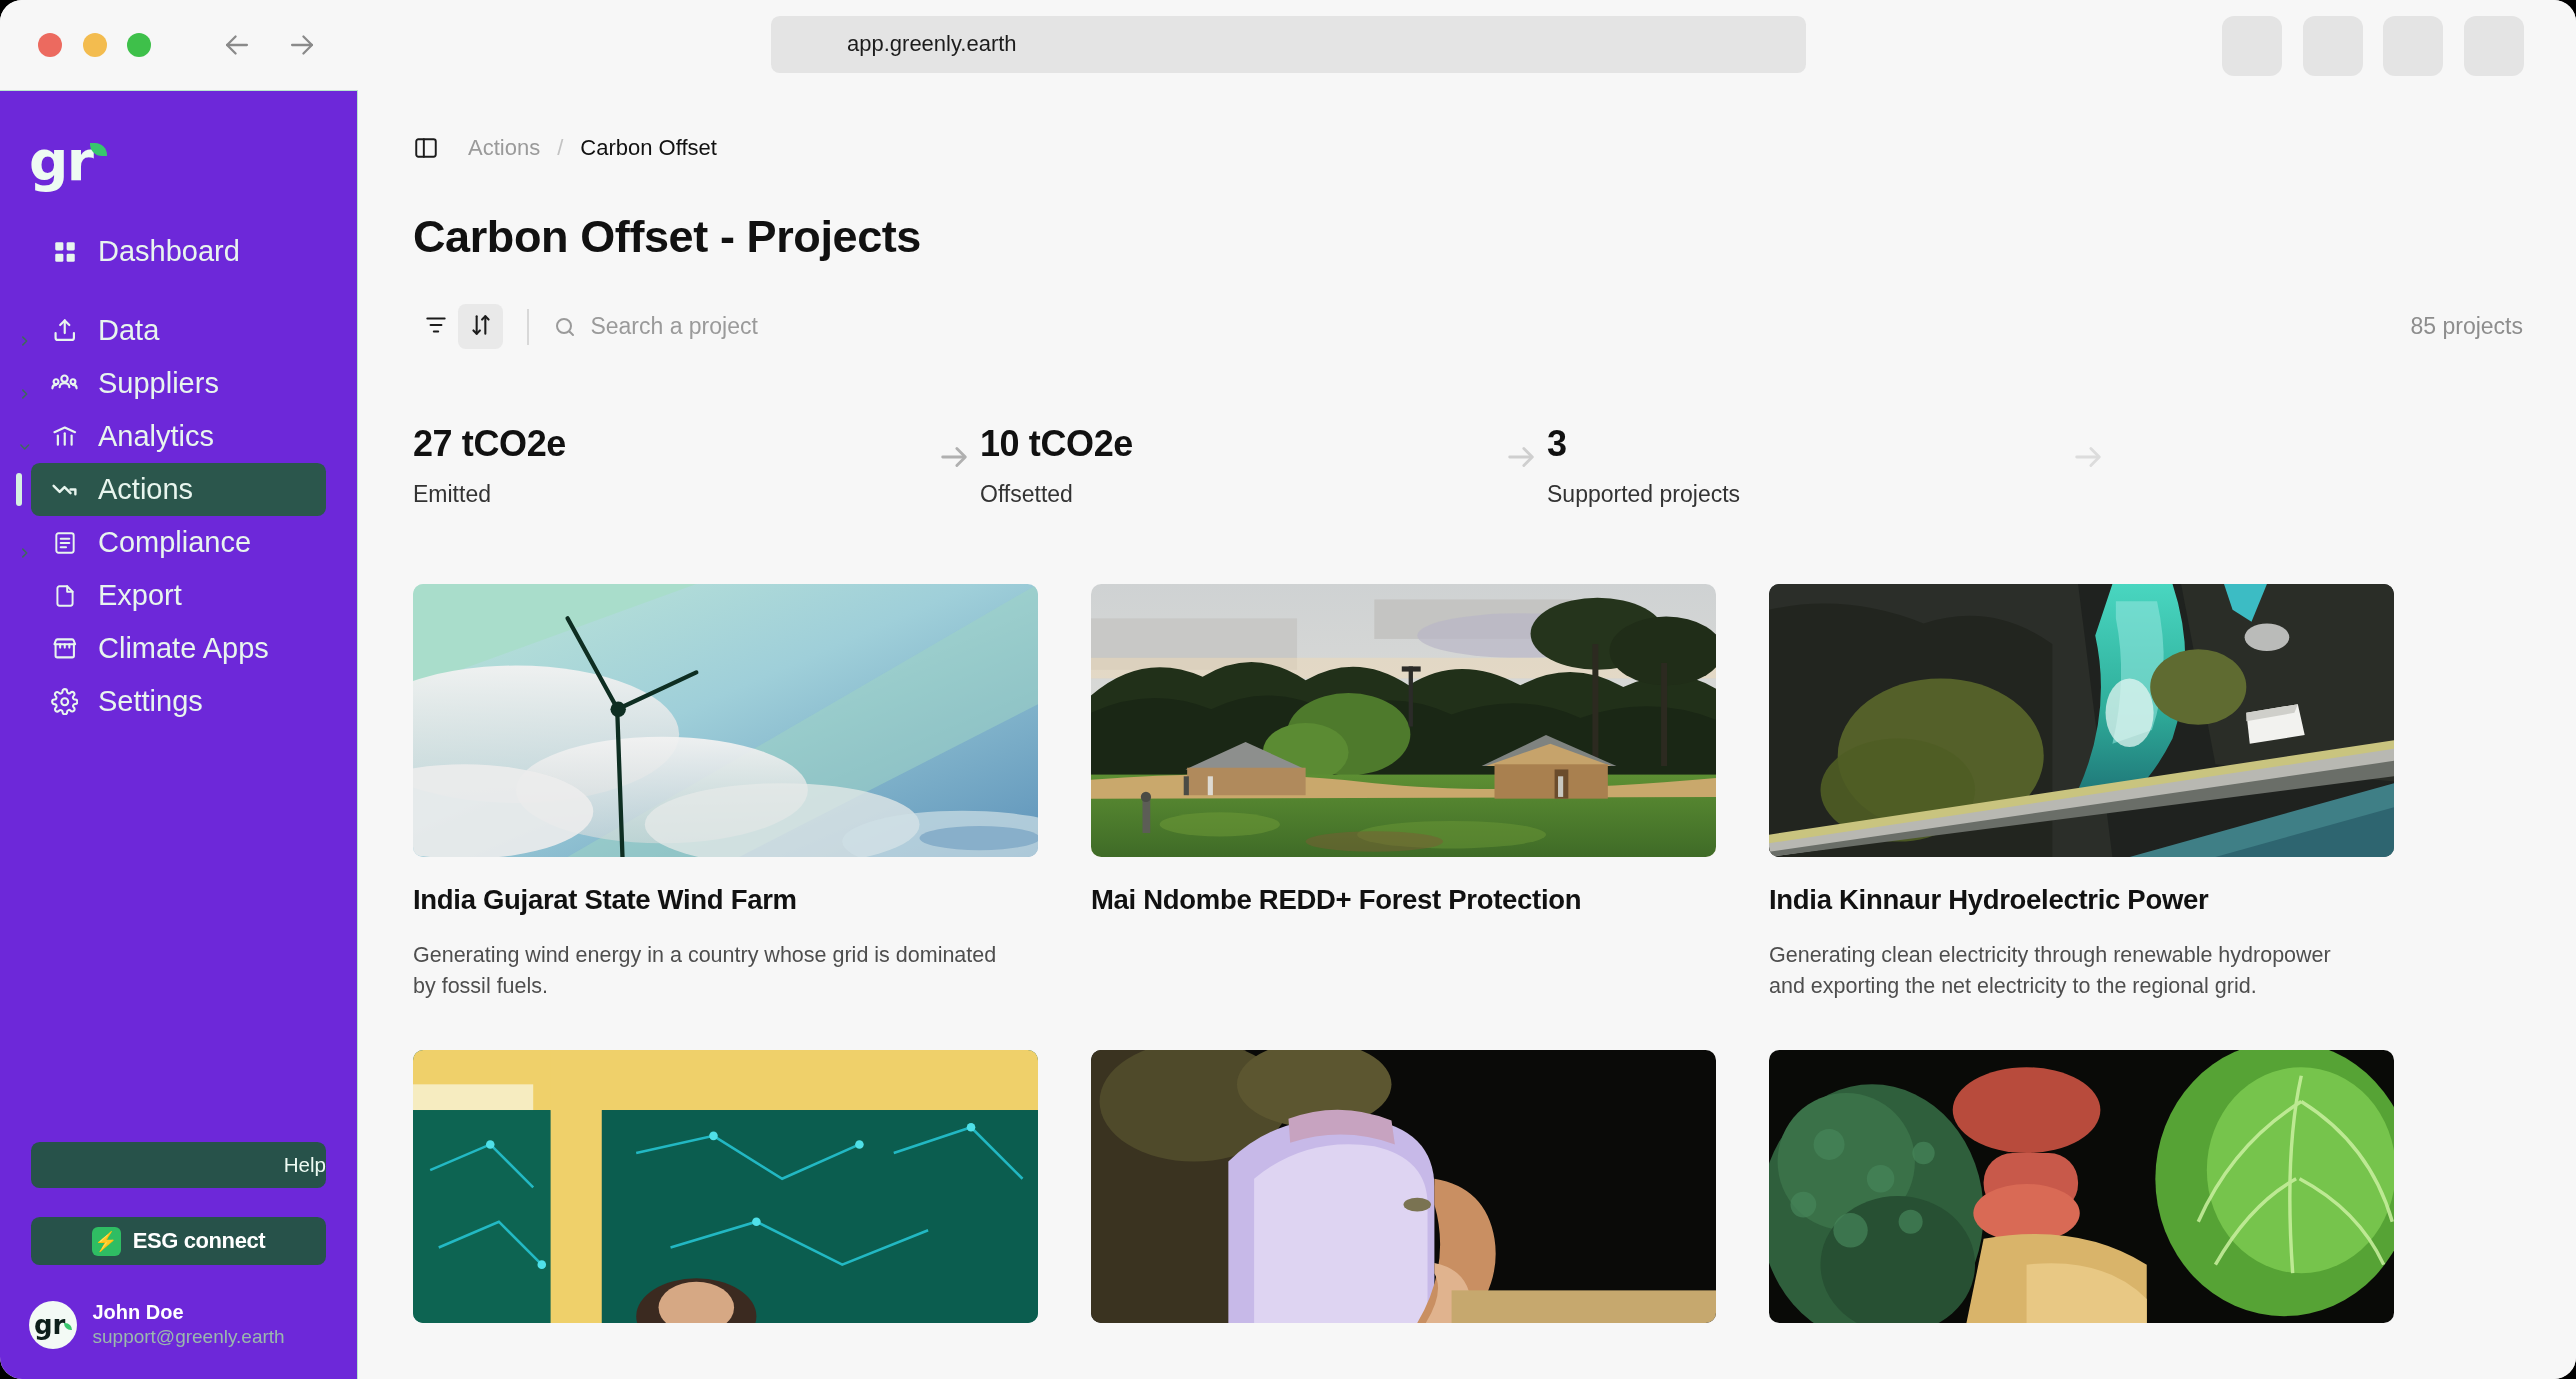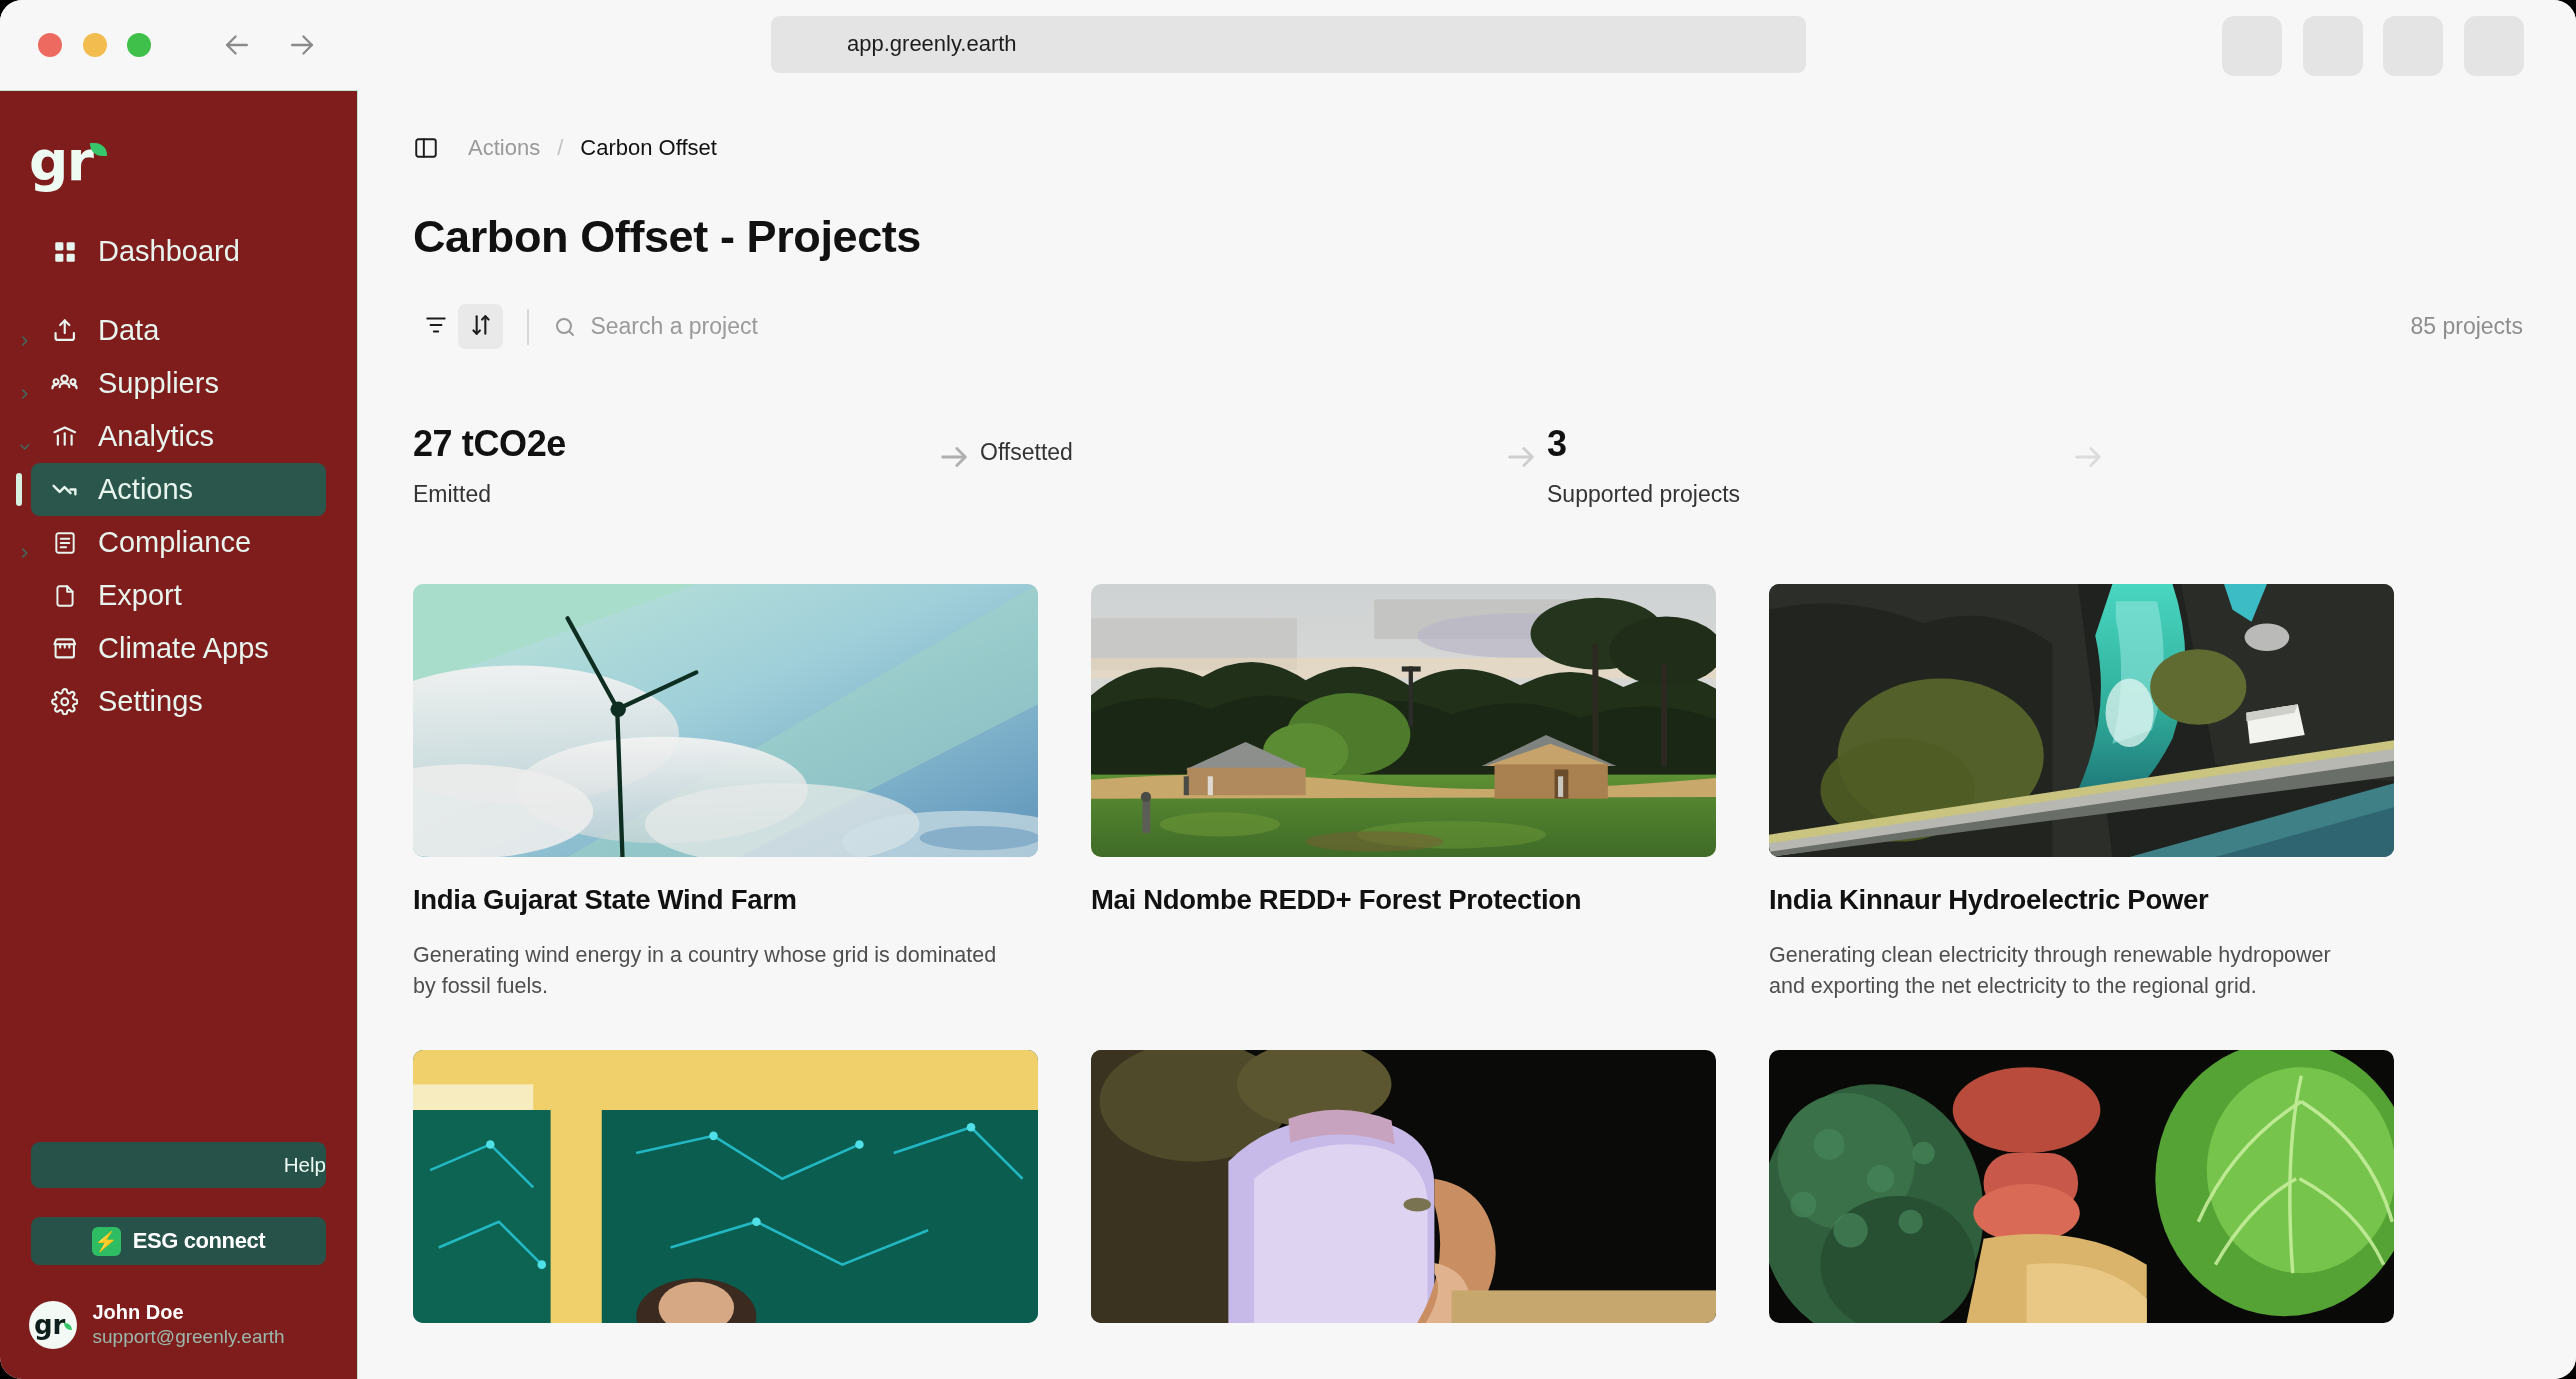--- a/index.html
+++ b/index.html
@@ -55,21 +55,21 @@
   .chrome-btn {
     width: 60px; height: 60px;
     background: #e4e4e4;
     border-radius: 12px;
   }
 
   
   .sidebar {
     position: absolute; left: 0; top: 90px;
     width: 358px; height: 1289px;
-    background: #7f1d1d;
+    background: #6d28d9;
     border-top: 1.7px solid #b8e6cf;
     border-right: 1.7px solid #b8e6cf;
     border-bottom-right-radius: 0;
     display: flex; flex-direction: column;
   }
   .logo {
     margin: 43px 0 0 29px;
     display: flex; align-items: flex-start;
   }
   .logo-g {
@@ -529,20 +529,21 @@
         <div class="stat-value">27 tCO2e</div>
         <div class="stat-label">Emitted</div>
       </div>
       <div class="stat-arrow">
         <svg width="34" height="34" viewBox="0 0 24 24" fill="none" stroke="#b0b0b0" stroke-width="2" stroke-linecap="round" stroke-linejoin="round">
             <path d="M4 12h15"></path>
             <path d="M14 6l6 6-6 6"></path>
           </svg>
       </div>
       <div class="stat">
+        <div class="stat-value">10 tCO2e</div>
         <div class="stat-label">Offsetted</div>
       </div>
       <div class="stat-arrow">
         <svg width="34" height="34" viewBox="0 0 24 24" fill="none" stroke="#cfcfcf" stroke-width="2" stroke-linecap="round" stroke-linejoin="round">
             <path d="M4 12h15"></path>
             <path d="M14 6l6 6-6 6"></path>
           </svg>
       </div>
       <div class="stat">
         <div class="stat-value">3</div>

